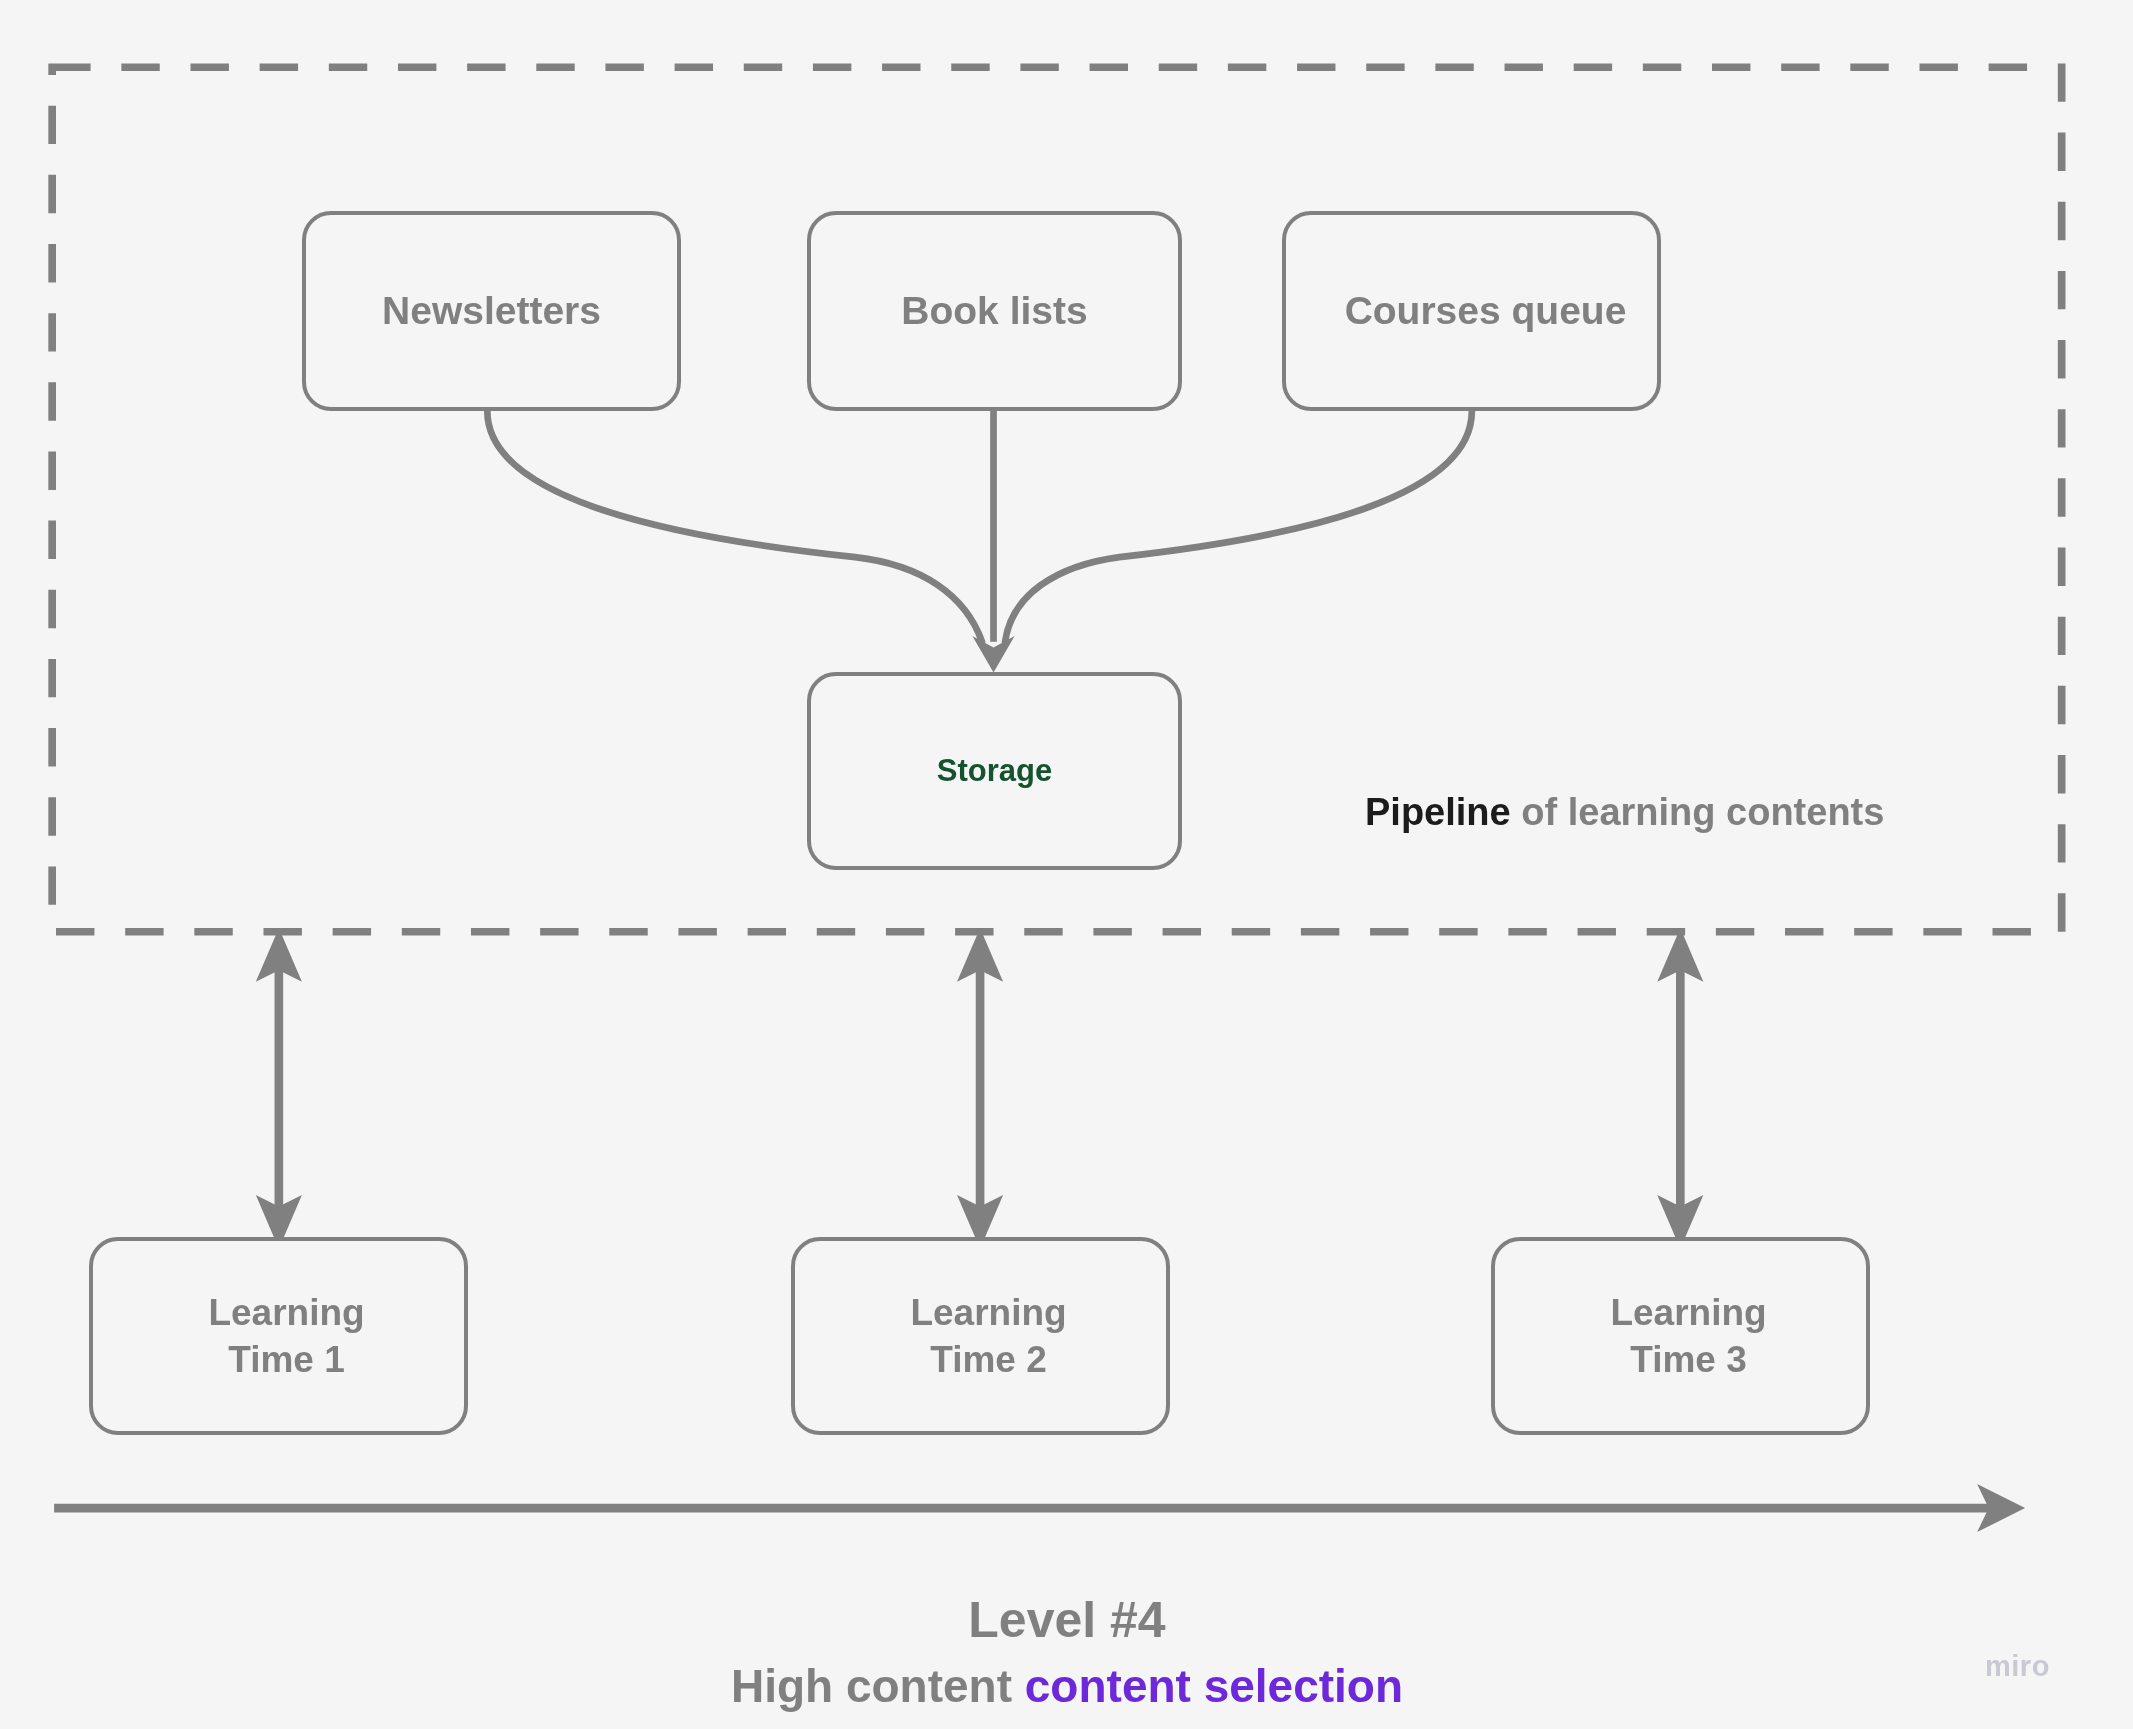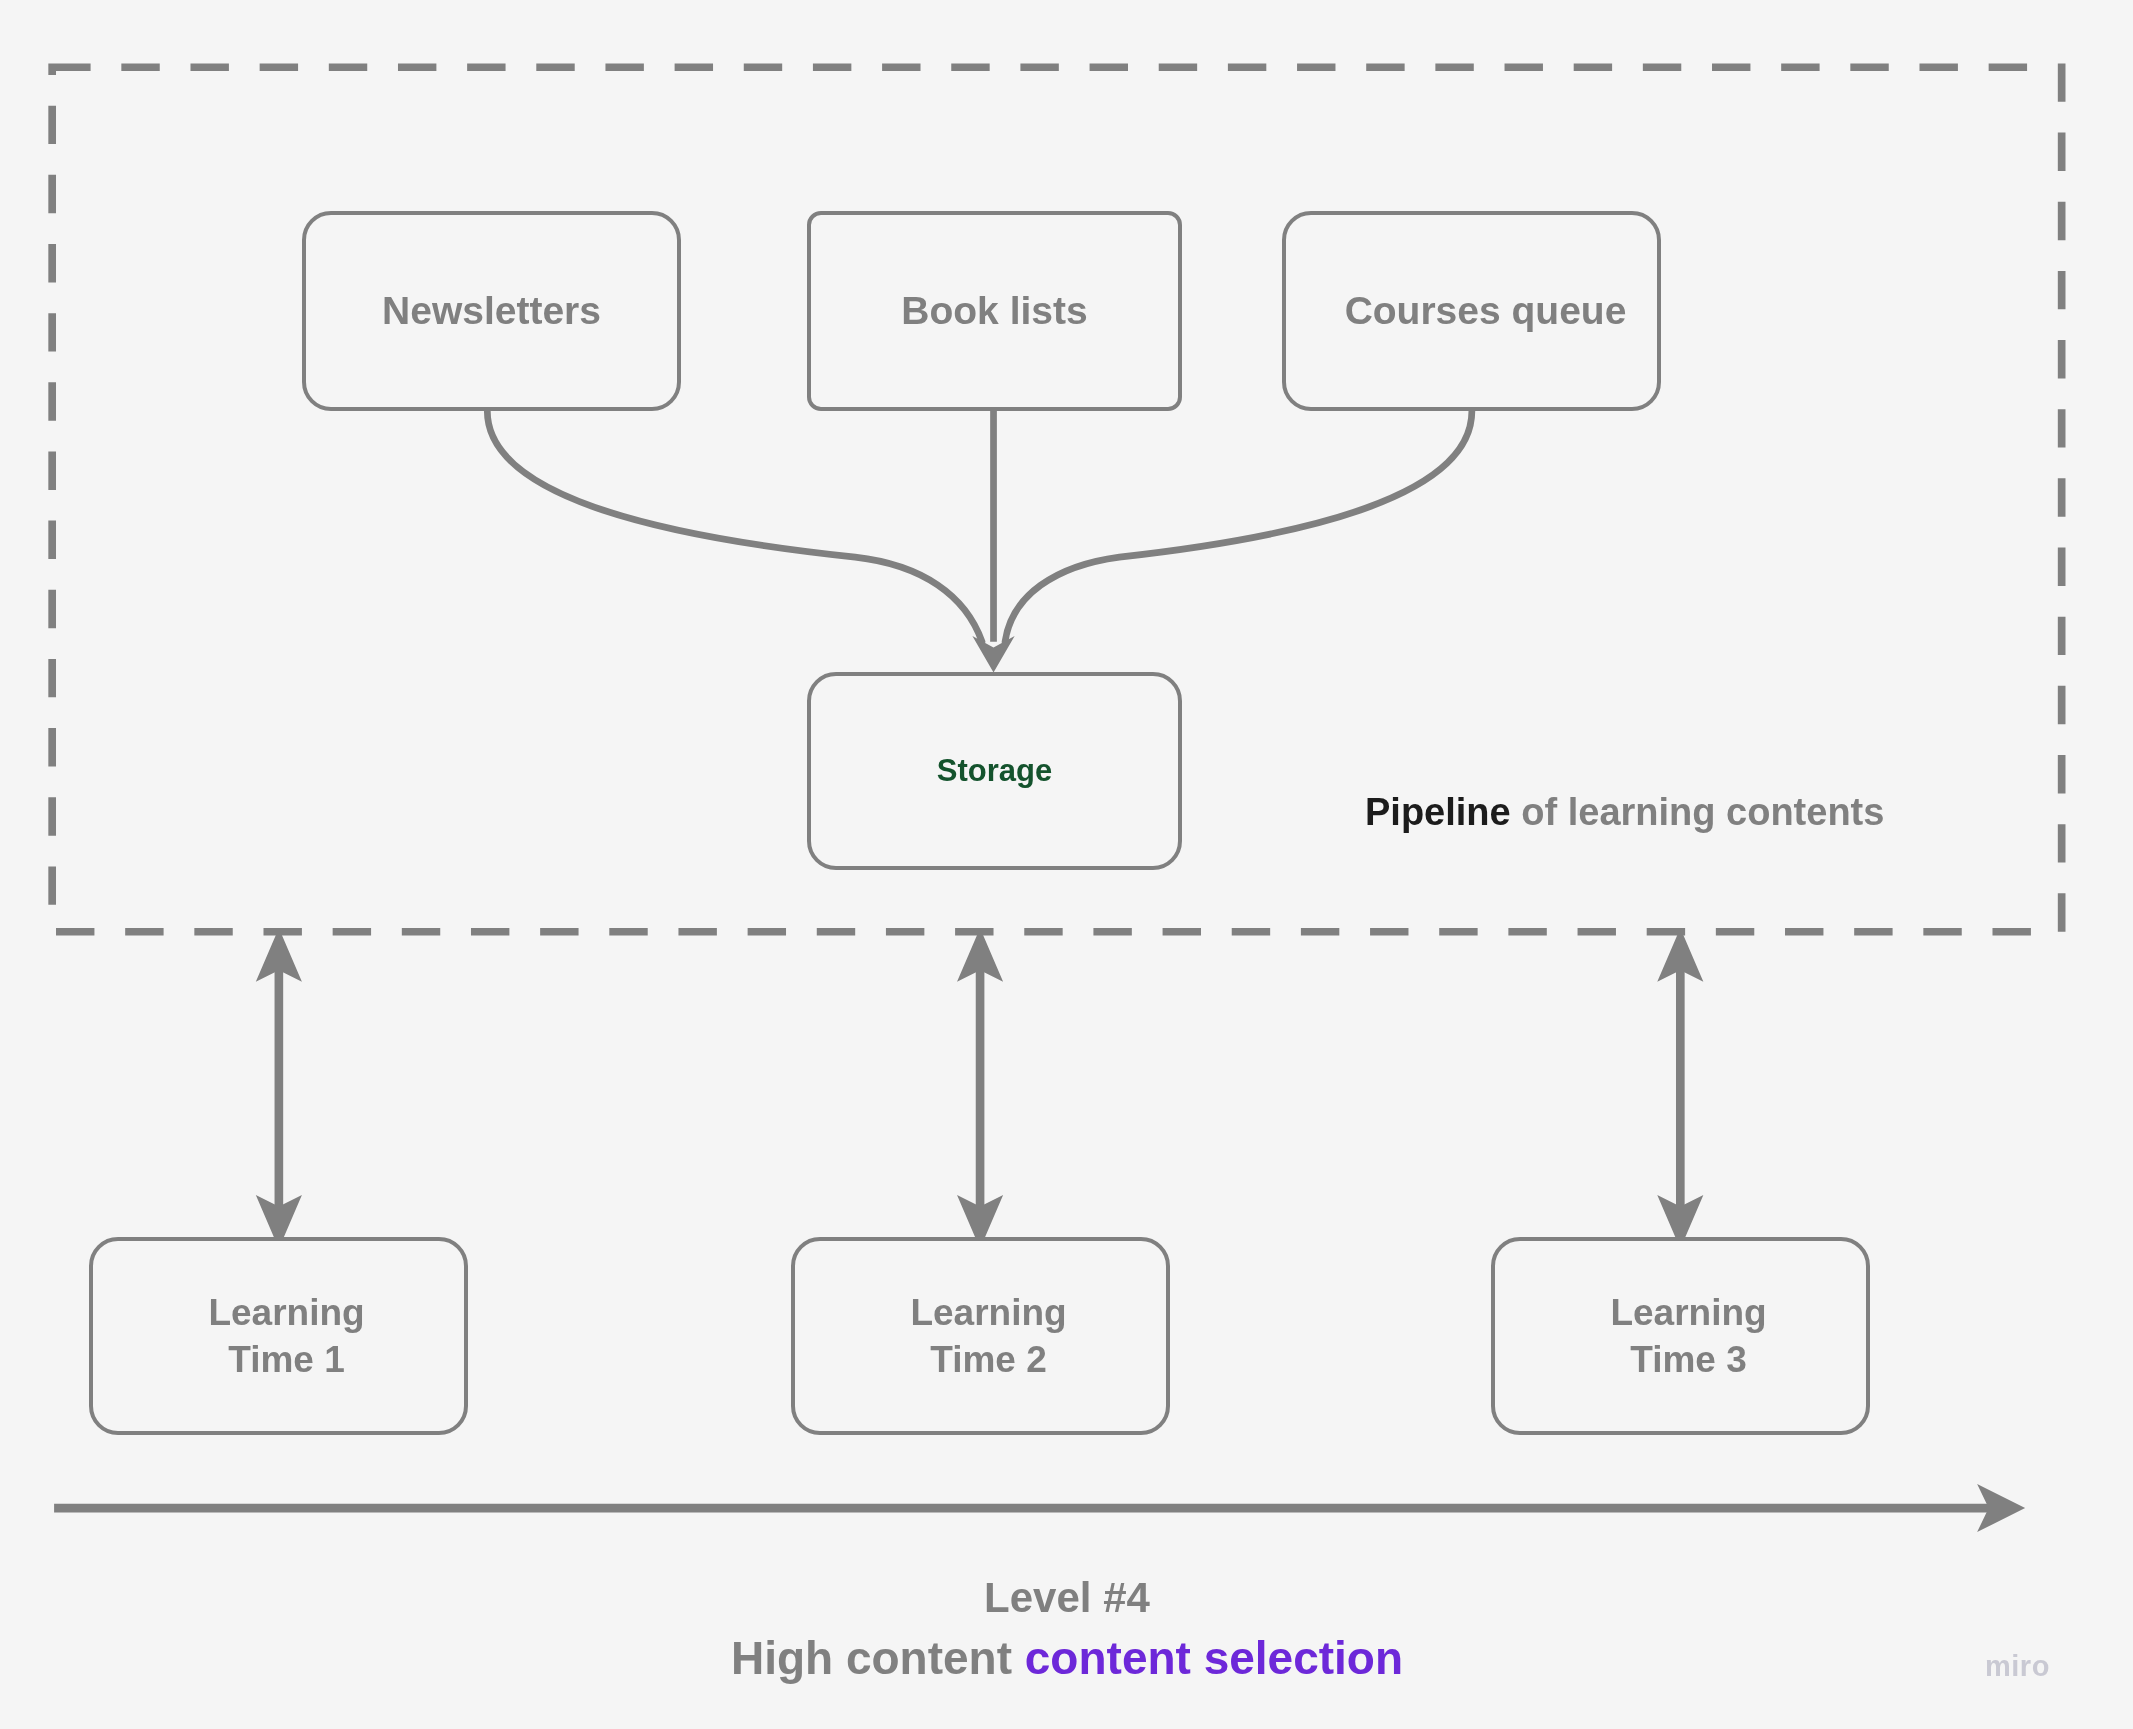--- a/index.html
+++ b/index.html
@@ -52,21 +52,21 @@
     color: #14532d;
   }
   .node.leaf {
     font-size: 37px;
     white-space: pre-line;
     padding-left: 16px;
   }
 
   
   #node-newsletters    { left: 302px;  top: 211px;  width: 379px; height: 200px; }
-  #node-booklists      { left: 807px;  top: 211px;  width: 375px; height: 200px; border-radius: 14px; }
+  #node-booklists      { left: 807px;  top: 211px;  width: 375px; height: 200px; }
   #node-coursesqueue   { left: 1282px; top: 211px;  width: 379px; height: 200px; padding-left: 28px; }
   #node-storage        { left: 807px;  top: 672px;  width: 375px; height: 198px; }
   #node-lt1            { left: 89px;   top: 1237px; width: 379px; height: 198px; }
   #node-lt2            { left: 791px;  top: 1237px; width: 379px; height: 198px; }
   #node-lt3            { left: 1491px; top: 1237px; width: 379px; height: 198px; }
 
   
   .label-block {
     position: absolute;
     font-weight: bold;
@@ -82,21 +82,21 @@
 
   #caption {
     position: absolute;
     left: 0;
     top: 1570px;
     width: 2134px;
     text-align: center;
     font-weight: bold;
     color: #808080;
   }
-  #caption .line1 { font-size: 42px; line-height: 1.35; }
+  #caption .line1 { font-size: 50px; line-height: 1.35; margin-top: 17px; }
   #caption .line2 { font-size: 46px; line-height: 1.35; }
   #caption .strong { color: #6d28d9; }
 
   #watermark {
     position: absolute;
     left: 1985px;
     top: 1650px;
     font-size: 29px;
     font-weight: bold;
     color: #c9c9d3;

